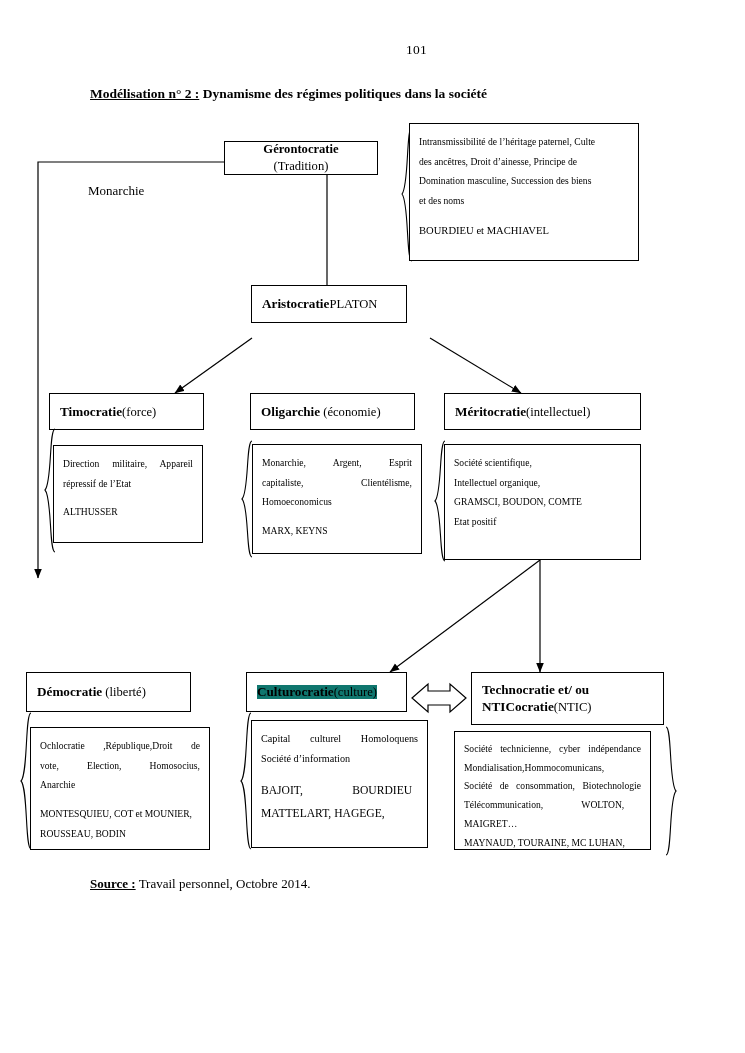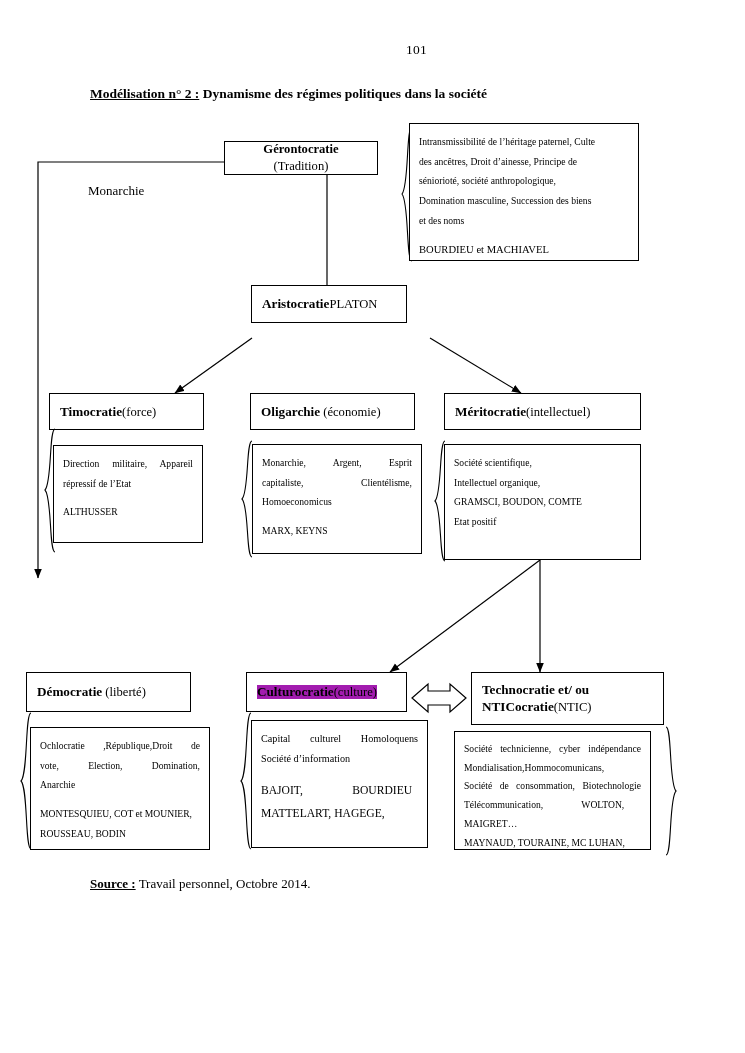--- a/index.html
+++ b/index.html
@@ -23,21 +23,21 @@
   .detail{font-size:9.6px;line-height:2.05;padding:8px 9px 6px 9px;box-sizing:border-box;}
   .detail .ln{display:block;}
   .detail .just{text-align:justify;text-align-last:justify;}
   .detail .gap{display:block;height:9px;}
   .detail.big{font-size:10.2px;line-height:2.0;}
 
   .monarchie{left:88px;top:183px;font-size:13px;}
   .source{left:90px;top:876px;font-size:13px;}
   .source .u{text-decoration:underline;font-weight:bold;}
 
-  .hl{background:#a21caf;}
+  .hl{background:#0f766e;}
 
   .brace{position:absolute;font-size:10px;line-height:1;color:#000;}
   .brace svg{display:block;}
 </style>
 </head>
 <body>
 
 <div class="page">
 
   <svg id="svg-connectors" viewBox="0 0 745 1053">
@@ -79,21 +79,20 @@
   <div class="abs monarchie">Monarchie</div>
 
   <div class="brace" style="left:401px;top:126px;">
     <svg width="12" height="136" viewBox="0 0 12 136">
       <path d="M11,1 C5,1 8,60 1,68 C8,76 5,135 11,135" fill="none" stroke="#000" stroke-width="1.1"></path>
     </svg>
   </div>
   <div class="box detail" style="left:409px;top:123px;width:230px;height:138px;">
     <span class="ln">Intransmissibilité de l’héritage paternel, Culte</span>
     <span class="ln">des ancêtres,  Droit d’ainesse,  Principe de</span>
-    <span class="ln">séniorioté, société anthropologique,</span>
     <span class="ln">Domination masculine, Succession des biens</span>
     <span class="ln">et des noms</span>
     <span class="gap"></span>
     <span class="ln" style="font-size:10.6px;">BOURDIEU et MACHIAVEL</span>
   </div>
 
   <div class="box node" style="left:251px;top:285px;width:156px;height:38px;">
     <div class="inner">
       <span class="b" style="font-size:13.2px;">Aristocratie</span><span class="n">PLATON</span>
     </div>
@@ -173,21 +172,21 @@
     </div>
   </div>
 
   <div class="brace" style="left:20px;top:712px;">
     <svg width="12" height="138" viewBox="0 0 12 138">
       <path d="M11,1 C5,1 8,62 1,69 C8,76 5,137 11,137" fill="none" stroke="#000" stroke-width="1.1"></path>
     </svg>
   </div>
   <div class="box detail" style="left:30px;top:727px;width:180px;height:123px;">
     <span class="ln just">Ochlocratie ,République,Droit de</span>
-    <span class="ln just">vote, Election, Domination,</span>
+    <span class="ln just">vote, Election, Homosocius,</span>
     <span class="ln">Anarchie</span>
     <span class="gap"></span>
     <span class="ln">MONTESQUIEU, COT et MOUNIER,</span>
     <span class="ln">ROUSSEAU, BODIN</span>
   </div>
 
   <div class="brace" style="left:240px;top:712px;">
     <svg width="12" height="138" viewBox="0 0 12 138">
       <path d="M11,1 C5,1 8,62 1,69 C8,76 5,137 11,137" fill="none" stroke="#000" stroke-width="1.1"></path>
     </svg>

